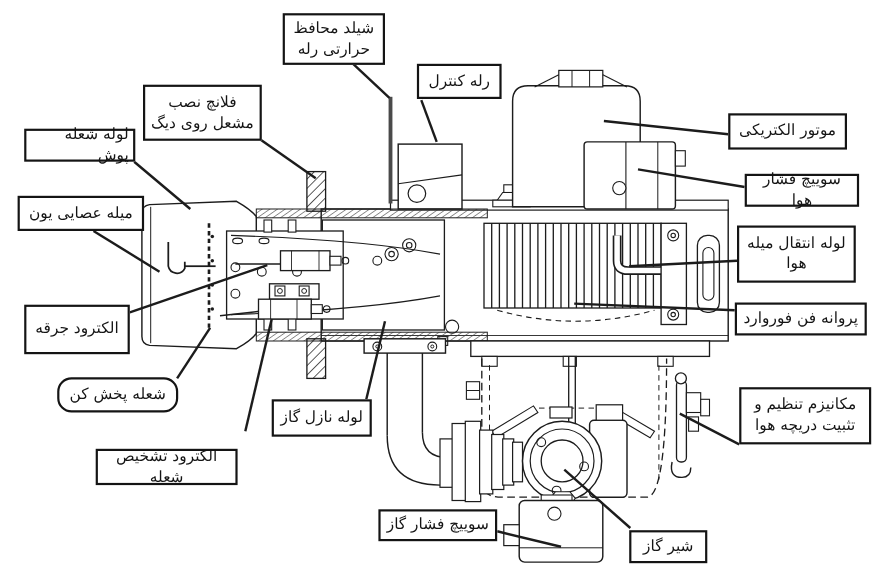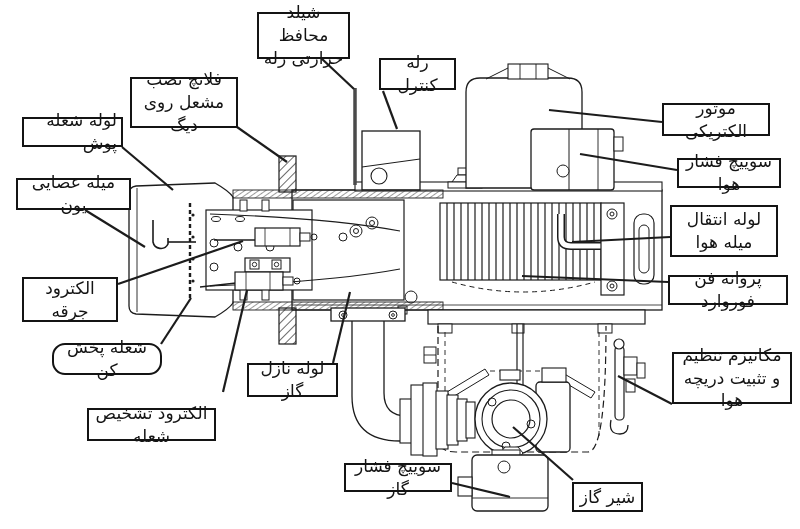--- a/index.html
+++ b/index.html
@@ -14,21 +14,21 @@
   #callout-layer{position:absolute;left:0;top:0;width:800px;height:529px;pointer-events:none;}
   .callout{
     position:absolute;
     box-sizing:border-box;
     border:2px solid #141414;
     background:#ffffff;
     color:#141414;
     display:flex;align-items:center;justify-content:center;
     text-align:center;
     direction:rtl;
-    font-size:17px;
+    font-size:14px;
     line-height:1.35;
     padding:1px 4px;
   }
 </style>
 </head>
 <body>
 
 <div id="stage">
 
   <svg id="drawing" width="800" height="529" viewBox="0 0 800 529">

